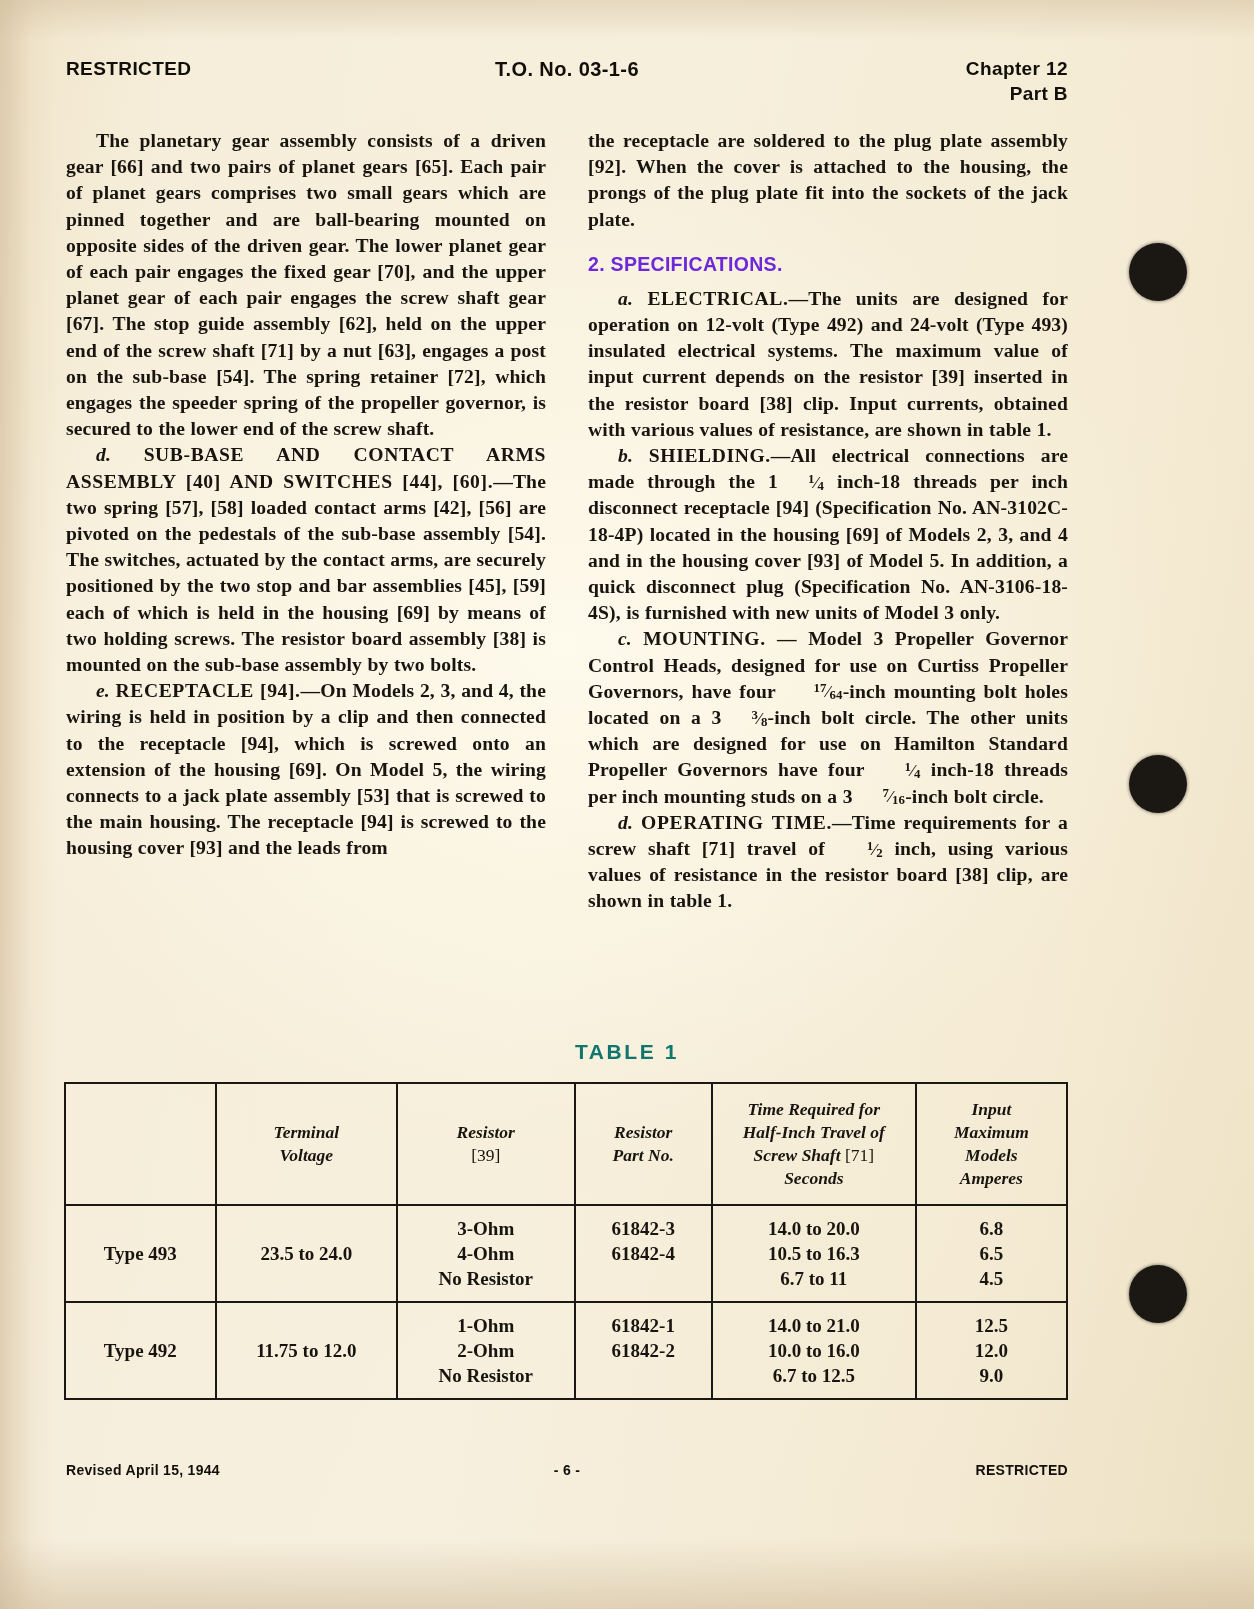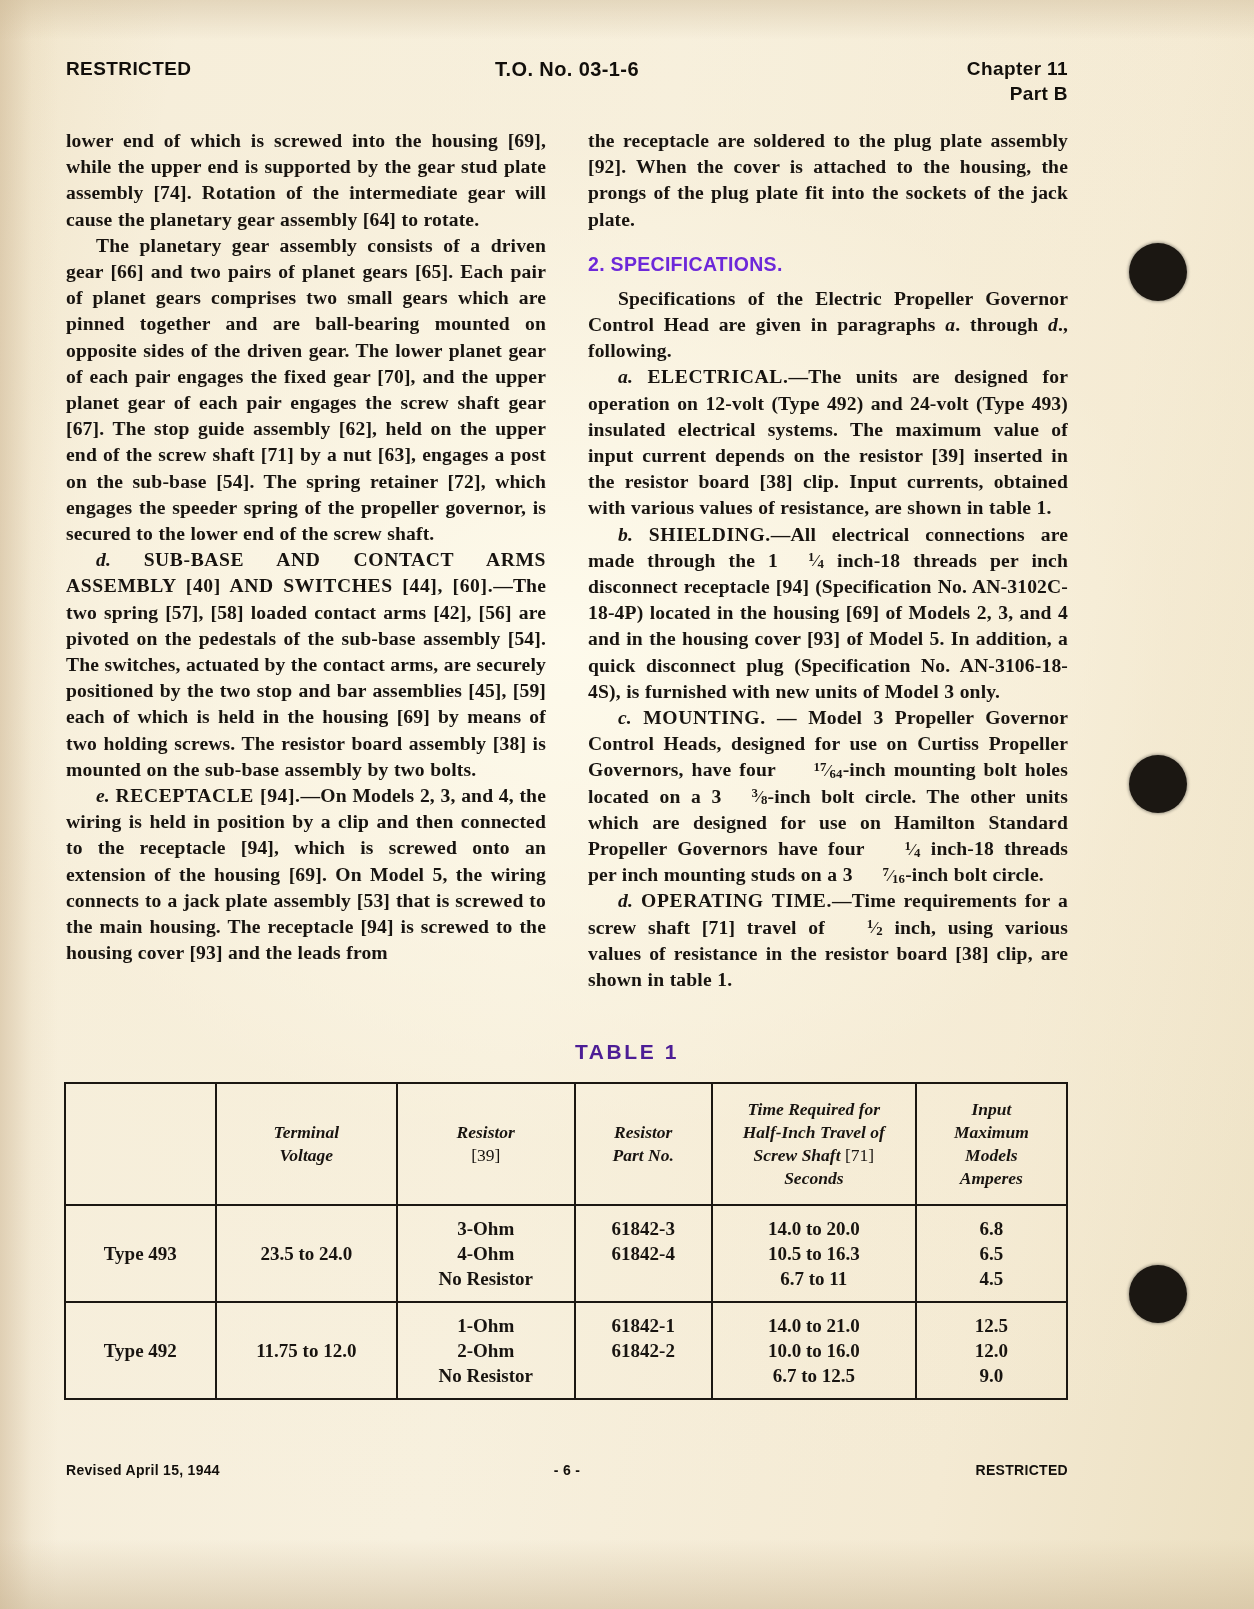--- a/index.html
+++ b/index.html
@@ -150,21 +150,21 @@
   
   .table-caption {
     position: absolute;
     left: 0; right: 0;
     top: 1040px;
     text-align: center;
     font-family: "Liberation Sans", "DejaVu Sans", sans-serif;
     font-weight: bold;
     font-size: 21px;
     letter-spacing: 2.6px;
-    color: #4c1d95;
+    color: #0f766e;
   }
 
   table.spec {
     position: absolute;
     left: 64px;
     top: 1082px;
     width: 1004px;
     border-collapse: collapse;
     color: #181410;
   }
@@ -231,43 +231,41 @@
 <div class="page">
 
   <div class="hole h1"></div>
   <div class="hole h2"></div>
   <div class="hole h3"></div>
 
   <div class="hdr">
     <div class="hdr-left">RESTRICTED</div>
     <div class="hdr-center">T.O. No. 03-1-6</div>
     <div class="hdr-right">
-      <div>Chapter 11</div>
+      <div>Chapter 12</div>
       <div>Part B</div>
     </div>
   </div>
 
   <div class="cols">
 
     <div class="col col-left">
-      <p class="para noindent">lower end of which is screwed into the housing [69], while the upper end is supported by the gear stud plate assembly [74]. Rotation of the intermediate gear will cause the planetary gear assembly [64] to rotate.</p>
 
       <p class="para indent">The planetary gear assembly consists of a driven gear [66] and two pairs of planet gears [65]. Each pair of planet gears comprises two small gears which are pinned together and are ball-bearing mounted on opposite sides of the driven gear. The lower planet gear of each pair engages the fixed gear [70], and the upper planet gear of each pair engages the screw shaft gear [67]. The stop guide assembly [62], held on the upper end of the screw shaft [71] by a nut [63], engages a post on the sub-base [54]. The spring retainer [72], which engages the speeder spring of the propeller governor, is secured to the lower end of the screw shaft.</p>
 
       <p class="para indent"><span class="it">d.</span> <span class="run-head">SUB-BASE AND CONTACT ARMS ASSEMBLY [40] AND SWITCHES [44], [60].</span><span>—The two spring [57], [58] loaded contact arms [42], [56] are pivoted on the pedestals of the sub-base assembly [54]. The switches, actuated by the contact arms, are securely positioned by the two stop and bar assemblies [45], [59] each of which is held in the housing [69] by means of two holding screws. The resistor board assembly [38] is mounted on the sub-base assembly by two bolts.</span></p>
 
       <p class="para indent"><span class="it">e.</span> <span class="run-head">RECEPTACLE [94].</span><span>—On Models 2, 3, and 4, the wiring is held in position by a clip and then connected to the receptacle [94], which is screwed onto an extension of the housing [69]. On Model 5, the wiring connects to a jack plate assembly [53] that is screwed to the main housing. The receptacle [94] is screwed to the housing cover [93] and the leads from</span></p>
     </div>
 
     <div class="col col-right">
       <p class="para noindent">the receptacle are soldered to the plug plate assembly [92]. When the cover is attached to the housing, the prongs of the plug plate fit into the sockets of the jack plate.</p>
 
       <h2 class="section-head">2.  SPECIFICATIONS.</h2>
 
-      <p class="para indent"><span>Specifications of the Electric Propeller Governor Control Head are given in paragraphs </span><span class="it">a</span><span>. through </span><span class="it">d</span><span>., following.</span></p>
 
       <p class="para indent"><span class="it">a.</span> <span class="run-head">ELECTRICAL.</span><span>—The units are designed for operation on 12-volt (Type 492) and 24-volt (Type 493) insulated electrical systems. The maximum value of input current depends on the resistor [39] inserted in the resistor board [38] clip. Input currents, obtained with various values of resistance, are shown in table 1.</span></p>
 
       <p class="para indent"><span class="it">b.</span> <span class="run-head">SHIELDING.</span><span>—All electrical connections are made through the 1</span><span class="frac"><span class="num">1</span><span class="sl">⁄</span><span class="den">4</span></span><span> inch-18 threads per inch disconnect receptacle [94] (Specification No. AN-3102C-18-4P) located in the housing [69] of Models 2, 3, and 4 and in the housing cover [93] of Model 5. In addition, a quick disconnect plug (Specification No. AN-3106-18-4S), is furnished with new units of Model 3 only.</span></p>
 
       <p class="para indent"><span class="it">c.</span> <span class="run-head">MOUNTING.</span><span> — Model 3 Propeller Governor Control Heads, designed for use on Curtiss Propeller Governors, have four </span><span class="frac"><span class="num">17</span><span class="sl">⁄</span><span class="den">64</span></span><span>-inch mounting bolt holes located on a 3</span><span class="frac"><span class="num">3</span><span class="sl">⁄</span><span class="den">8</span></span><span>-inch bolt circle. The other units which are designed for use on Hamilton Standard Propeller Governors have four </span><span class="frac"><span class="num">1</span><span class="sl">⁄</span><span class="den">4</span></span><span> inch-18 threads per inch mounting studs on a 3</span><span class="frac"><span class="num">7</span><span class="sl">⁄</span><span class="den">16</span></span><span>-inch bolt circle.</span></p>
 
       <p class="para indent"><span class="it">d.</span> <span class="run-head">OPERATING TIME.</span><span>—Time requirements for a screw shaft [71] travel of </span><span class="frac"><span class="num">1</span><span class="sl">⁄</span><span class="den">2</span></span><span> inch, using various values of resistance in the resistor board [38] clip, are shown in table 1.</span></p>
     </div>
   </div>

